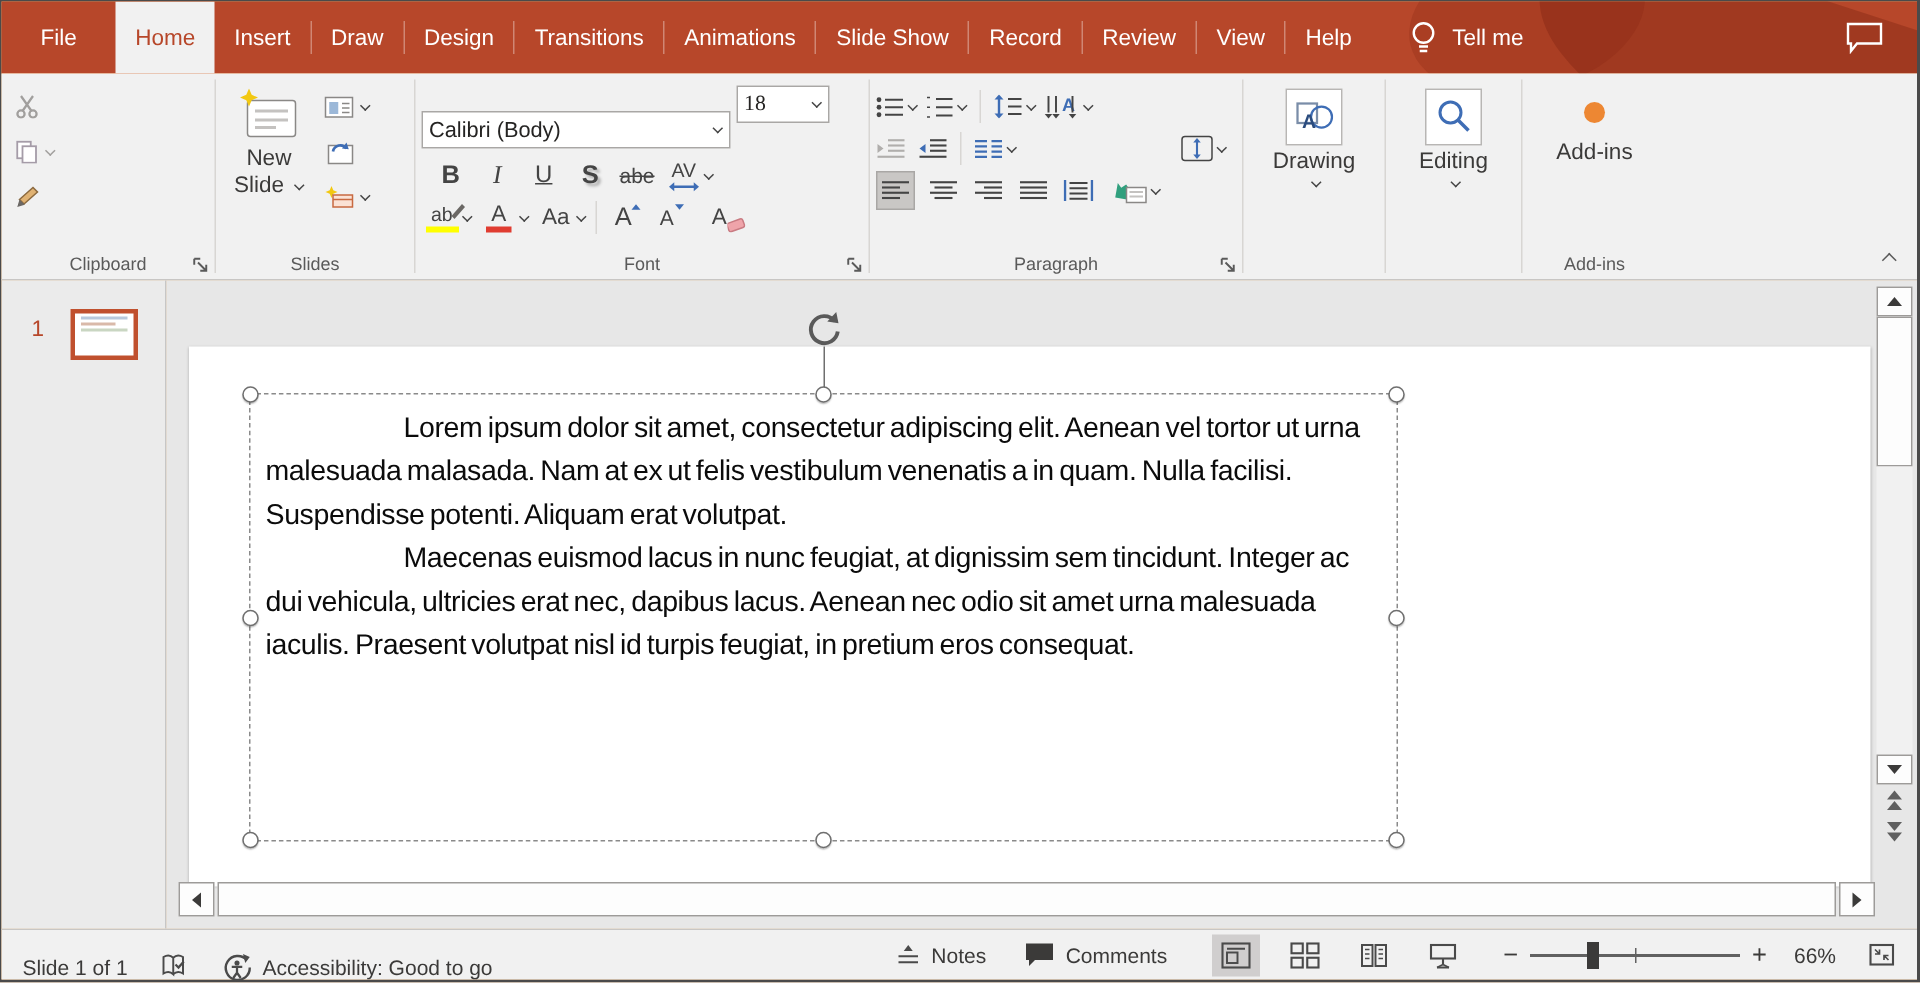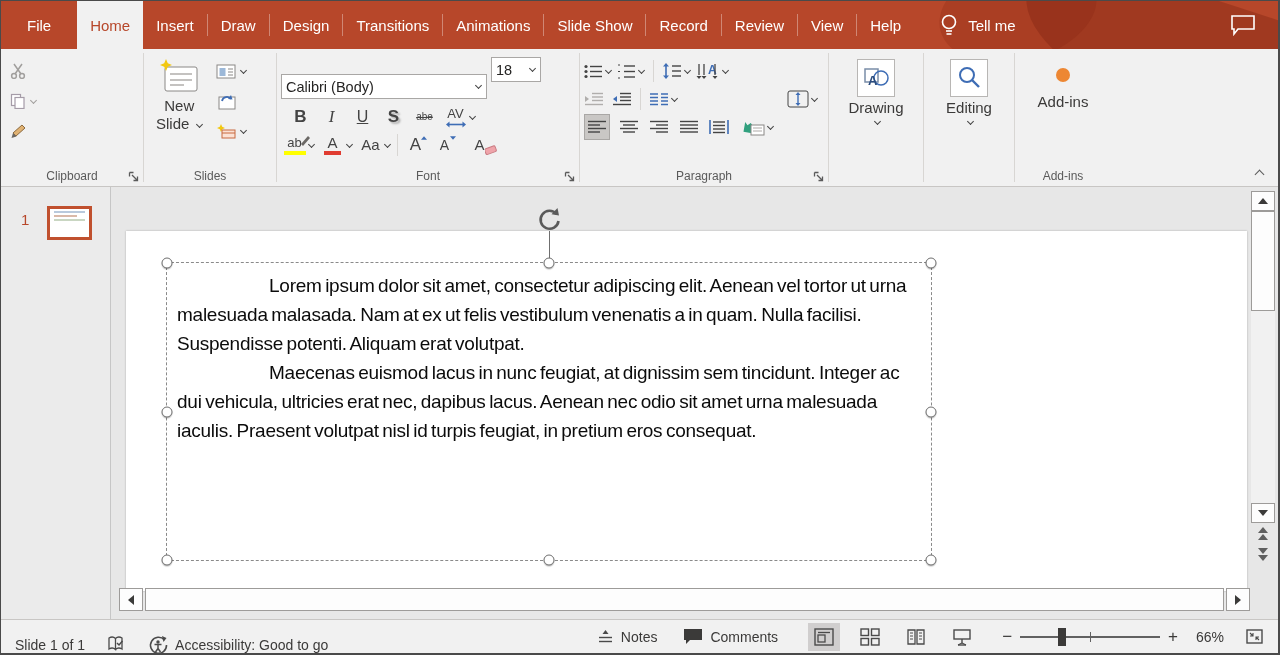--- a/index.html
+++ b/index.html
@@ -214,31 +214,31 @@
       <div class="rgroup-label">Slides</div>
     </div>
     <div class="gsep"></div>
 
     <div class="rgroup" style="width:302px; flex-direction:column; padding-top:8px;">
       <div style="display:flex; gap:4px;">
         <div class="combo" style="width:206px;margin-top:17px;">
           <span>Calibri (Body)</span>
           <span class="chev"></span>
         </div>
-        <div class="combo" style="width:50px;">
+        <div class="combo" style="width:62px;font-family:Liberation Serif, serif;">
           <span>18</span>
           <span class="chev"></span>
         </div>
       </div>
       <div class="fontrow" style="margin-top:4px; gap:8px; padding-left:8px;">
         <span class="glyphbtn" style="font-weight:bold; font-size:17px;">B</span>
         <span class="glyphbtn" style="font-style:italic; font-family:'Liberation Serif',serif; font-size:17px;">I</span>
         <span class="glyphbtn" style="text-decoration:underline; font-size:16px;">U</span>
         <span class="glyphbtn" style="font-weight:bold; font-size:17px; text-shadow:2px 2px 2px #b0b0b0;">S</span>
-        <span class="glyphbtn" style="text-decoration:line-through; font-size:10px;">abe</span>
+        <span class="glyphbtn" style="text-decoration:line-through; font-size:14px;">abe</span>
         <span class="glyphrow">
           <span class="glyphbtn" style="font-size:13px; height:auto;">
             <span>AV</span>
             <svg width="20" height="7" viewBox="0 0 20 7">
                 <line x1="3" y1="3.5" x2="17" y2="3.5" stroke="#3E6DB5" stroke-width="1.6"></line>
                 <path d="M3.5 0.5 L0 3.5 l3.5 3 z" fill="#3E6DB5"></path>
                 <path d="M16.5 0.5 L20 3.5 l-3.5 3 z" fill="#3E6DB5"></path>
               </svg>
           </span>
           <span class="chev"></span>

